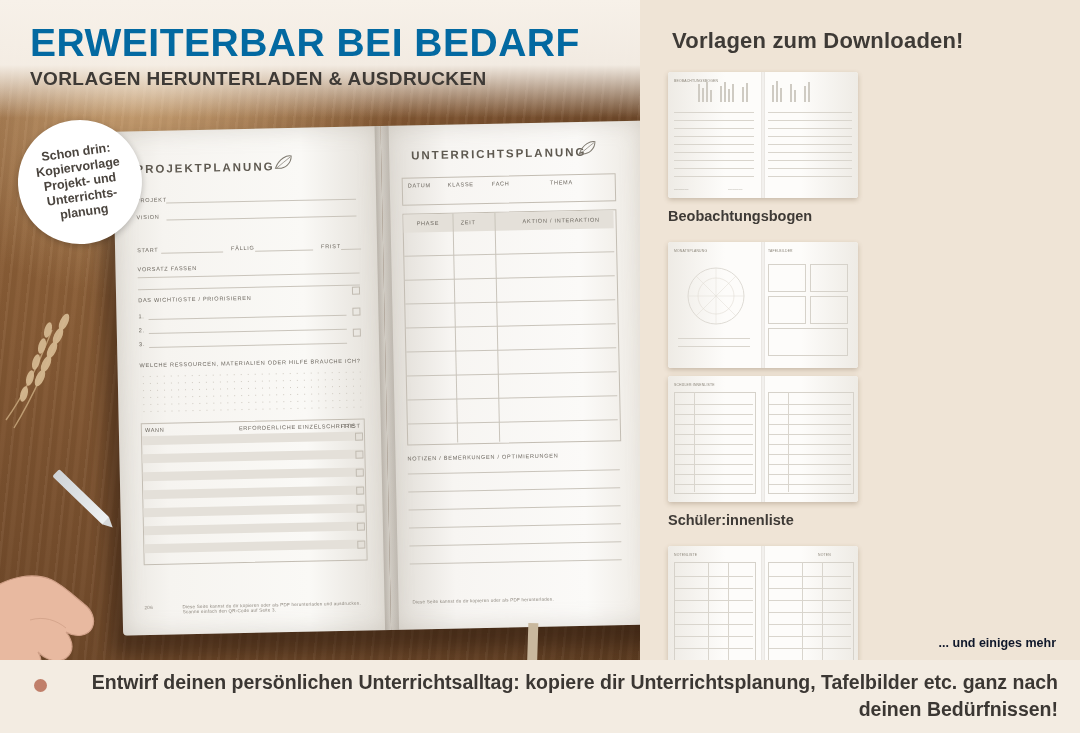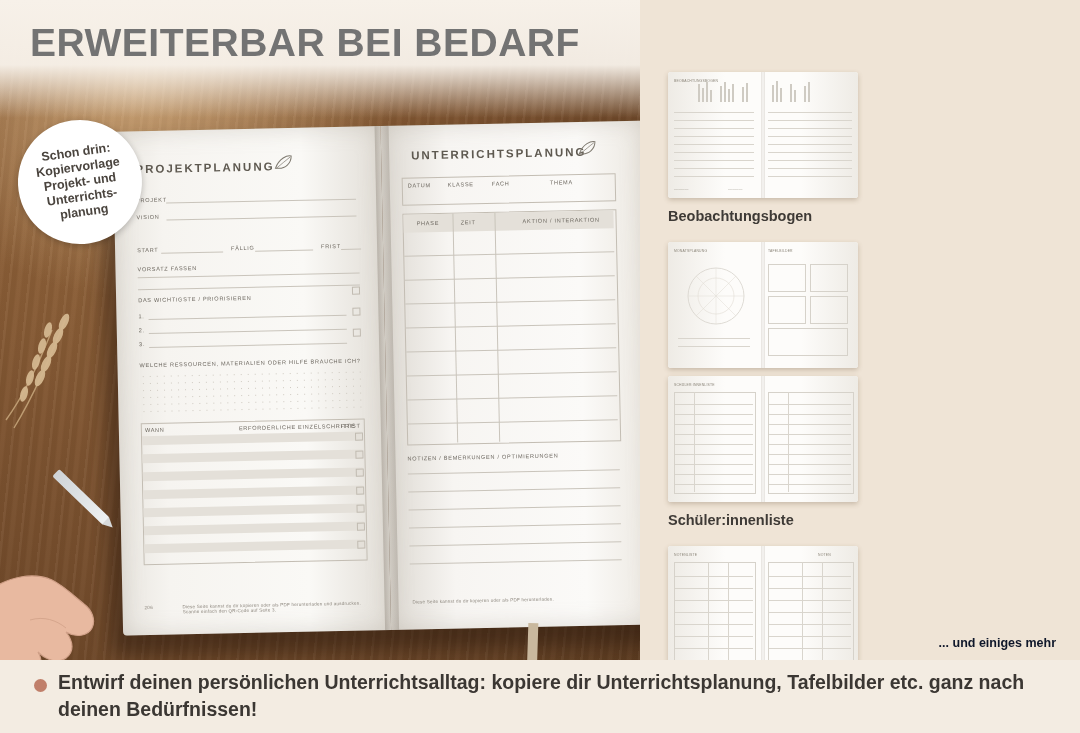--- a/index.html
+++ b/index.html
@@ -32,21 +32,21 @@
     position:absolute;left:0;top:0;width:640px;height:118px;
     background:linear-gradient(180deg, rgba(247,241,233,1) 0%, rgba(247,241,233,.96) 55%, rgba(247,241,233,0) 100%);
   }
 
   
   .headline{
     position:absolute;left:30px;top:22px;width:600px;z-index:6;
   }
   .headline h1{
     margin:0;font-size:39px;line-height:42px;letter-spacing:0.5px;
-    color:#737373;font-weight:bold;font-stretch:condensed;
+    color:#0369a1;font-weight:bold;font-stretch:condensed;
   }
   .headline h2{
     margin:4px 0 0 0;font-size:19px;line-height:22px;letter-spacing:0.4px;
     color:#3e3a36;font-weight:bold;
   }
 
   
   .badge{
     position:absolute;left:18px;top:120px;width:124px;height:124px;border-radius:50%;
     background:#ffffff;z-index:7;
@@ -137,21 +137,21 @@
   .caption{
     margin:10px 0 0 0;font-size:14.5px;line-height:17px;color:#3e3a36;font-weight:bold;
     min-height:34px;
   }
   .more{
     position:absolute;right:24px;top:636px;font-size:12.5px;color:#0f172a;font-weight:bold;
   }
 
   
   .bottom{
-    position:absolute;left:0;top:660px;width:1080px;height:73px;background:#f3ece2;
+    position:absolute;left:0;top:660px;width:1080px;height:73px;background:#f3ece2;text-align:right;
   }
   .bullet{
     position:absolute;left:34px;top:19px;width:13px;height:13px;border-radius:50%;background:#c07f6a;
   }
   .bottom p{
     position:absolute;left:58px;top:9px;width:1000px;margin:0;
     font-size:19.5px;line-height:27px;color:#3b3733;font-weight:bold;
   }
 </style>
 </head>
@@ -293,27 +293,29 @@
     <svg class="hand" viewBox="0 0 200 200">
       <path d="M-10,200 L-10,120 C10,106 34,102 52,110 C64,116 74,126 84,134 C92,140 96,150 92,158 C88,166 76,168 66,162 C74,172 74,182 66,188 C58,194 46,190 38,182 C44,192 40,200 32,200 Z" fill="#e8b9a0" stroke="#d0a088" stroke-width="1.2"></path>
       <path d="M30,150 C44,146 56,150 66,158" fill="none" stroke="#d6a68d" stroke-width="1"></path>
     </svg>
 
     <div class="headerfade"></div>
   </div>
 
   <div class="headline">
     <h1>ERWEITERBAR BEI BEDARF</h1>
+    <h2>VORLAGEN HERUNTERLADEN &amp; AUSDRUCKEN</h2>
   </div>
 
   <div class="badge">
     <span>Schon drin: Kopiervorlage Projekt- und Unterrichts-planung</span>
   </div>
 
   <div class="right">
+    <h3>Vorlagen zum Downloaden!</h3>
 
     <div class="grid">
 
       <div class="cell">
         <div class="thumb">
           <div class="half l"></div>
             <div class="half r"></div>
             <div class="mid"></div>
           <div class="tt" style="left:6px;top:7px;">BEOBACHTUNGSBOGEN</div>
           <div class="bar" style="left:30px;top:12px;width:2px;height:18px;"></div>

